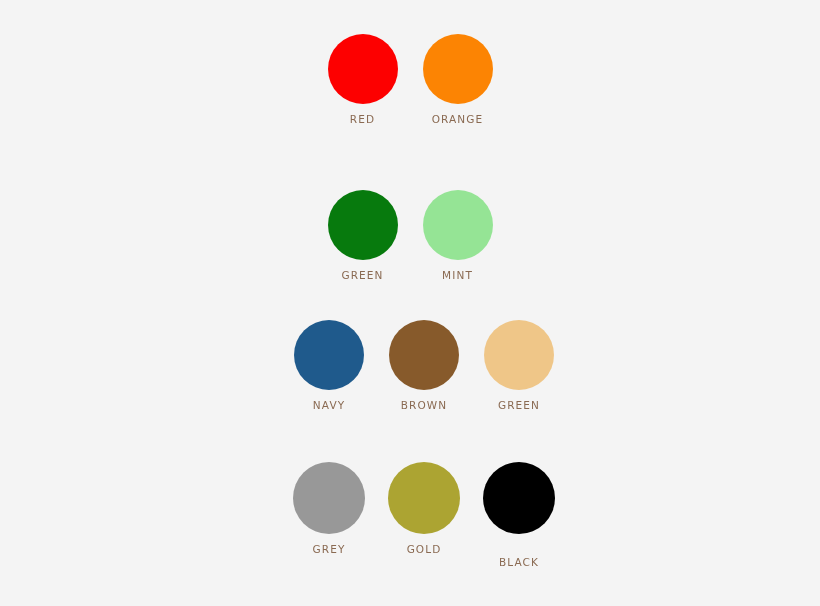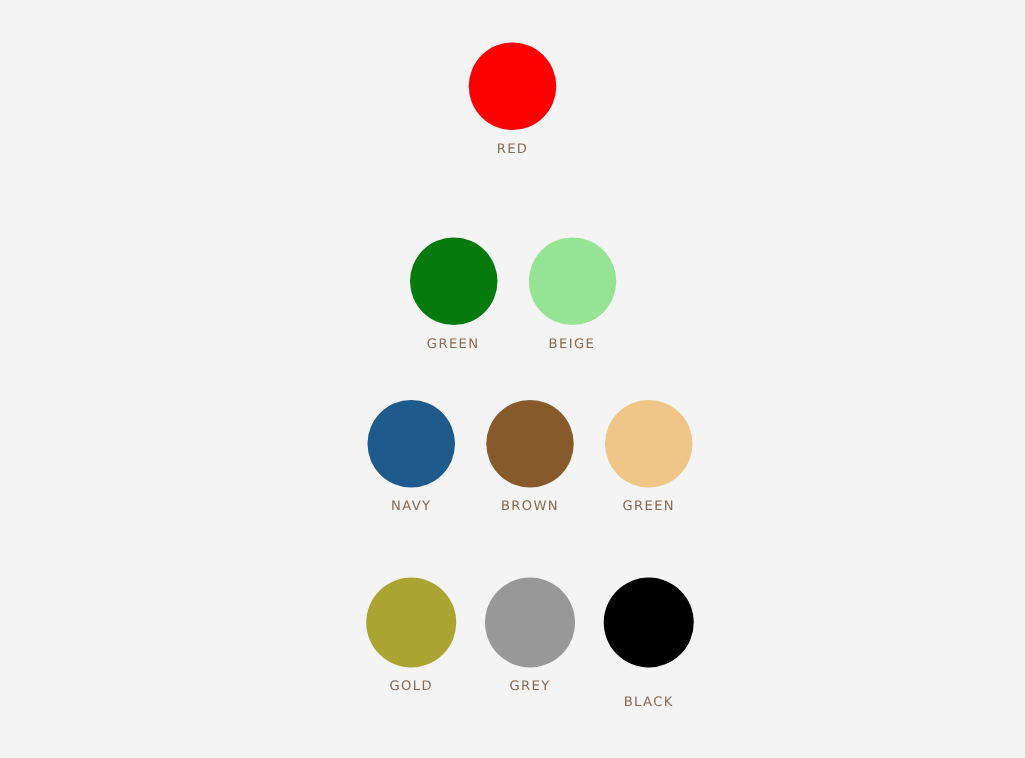--- a/index.html
+++ b/index.html
@@ -60,52 +60,56 @@
 </style>
 </head>
 <body>
 
 <div id="palette">
     <div class="swatch-row row-0" style="transform: translateX(0px);">
       <div class="swatch-cell" style="width: 95px;">
         <span class="swatch-disc" style="width: 70px; height: 70px; background: rgb(253, 0, 0);"></span>
         <span class="swatch-label">RED</span>
       </div>
+      <div class="swatch-cell" style="width: 95px;">
+        <span class="swatch-disc" style="width: 70px; height: 70px; background: rgb(252, 132, 3);"></span>
+        <span class="swatch-label">ORANGE</span>
+      </div>
     </div>
     <div class="swatch-row row-1" style="transform: translateX(0px);">
       <div class="swatch-cell" style="width: 95px;">
         <span class="swatch-disc" style="width: 70px; height: 70px; background: rgb(7, 122, 13);"></span>
         <span class="swatch-label">GREEN</span>
       </div>
       <div class="swatch-cell" style="width: 95px;">
         <span class="swatch-disc" style="width: 70px; height: 70px; background: rgb(149, 228, 149);"></span>
-        <span class="swatch-label">BEIGE</span>
+        <span class="swatch-label">MINT</span>
       </div>
     </div>
     <div class="swatch-row row-2" style="transform: translateX(14px);">
       <div class="swatch-cell" style="width: 95px;">
         <span class="swatch-disc" style="width: 70px; height: 70px; background: rgb(31, 90, 140);"></span>
         <span class="swatch-label">NAVY</span>
       </div>
       <div class="swatch-cell" style="width: 95px;">
         <span class="swatch-disc" style="width: 70px; height: 70px; background: rgb(135, 90, 43);"></span>
         <span class="swatch-label">BROWN</span>
       </div>
       <div class="swatch-cell" style="width: 95px;">
         <span class="swatch-disc" style="width: 70px; height: 70px; background: rgb(239, 198, 136);"></span>
         <span class="swatch-label">GREEN</span>
       </div>
     </div>
     <div class="swatch-row row-3" style="transform: translateX(14px);">
       <div class="swatch-cell" style="width: 95px;">
+        <span class="swatch-disc" style="width: 72px; height: 72px; background: rgb(152, 152, 152);"></span>
+        <span class="swatch-label">GREY</span>
+      </div>
+      <div class="swatch-cell" style="width: 95px;">
         <span class="swatch-disc" style="width: 72px; height: 72px; background: rgb(172, 164, 50);"></span>
         <span class="swatch-label">GOLD</span>
-      </div>
-      <div class="swatch-cell" style="width: 95px;">
-        <span class="swatch-disc" style="width: 72px; height: 72px; background: rgb(152, 152, 152);"></span>
-        <span class="swatch-label">GREY</span>
       </div>
       <div class="swatch-cell" style="width: 95px; gap: 13px;">
         <span class="swatch-disc" style="width: 72px; height: 72px; background: rgb(0, 0, 0);"></span>
         <span class="swatch-label">BLACK</span>
       </div>
     </div>
   </div>
 
 </body></html>

